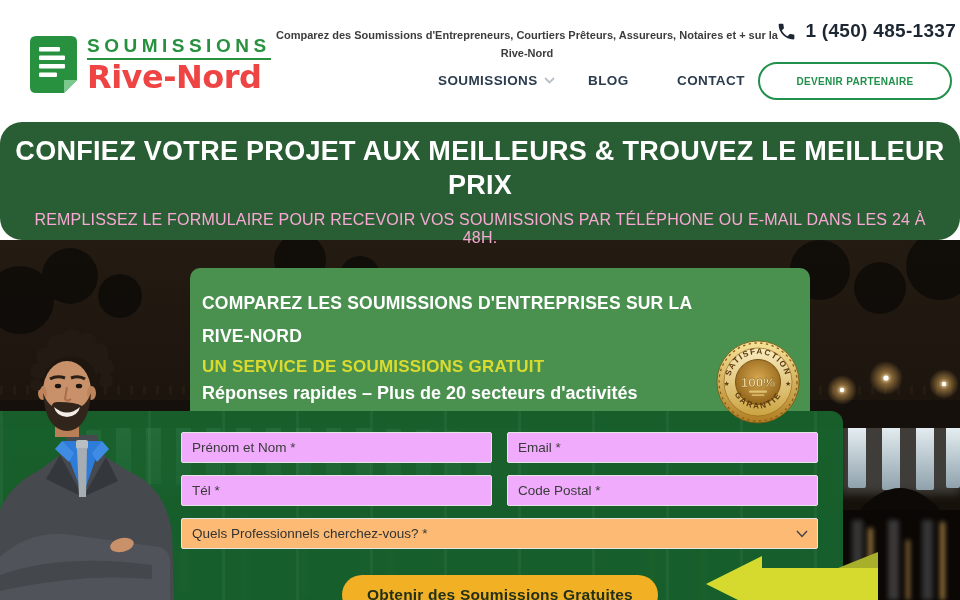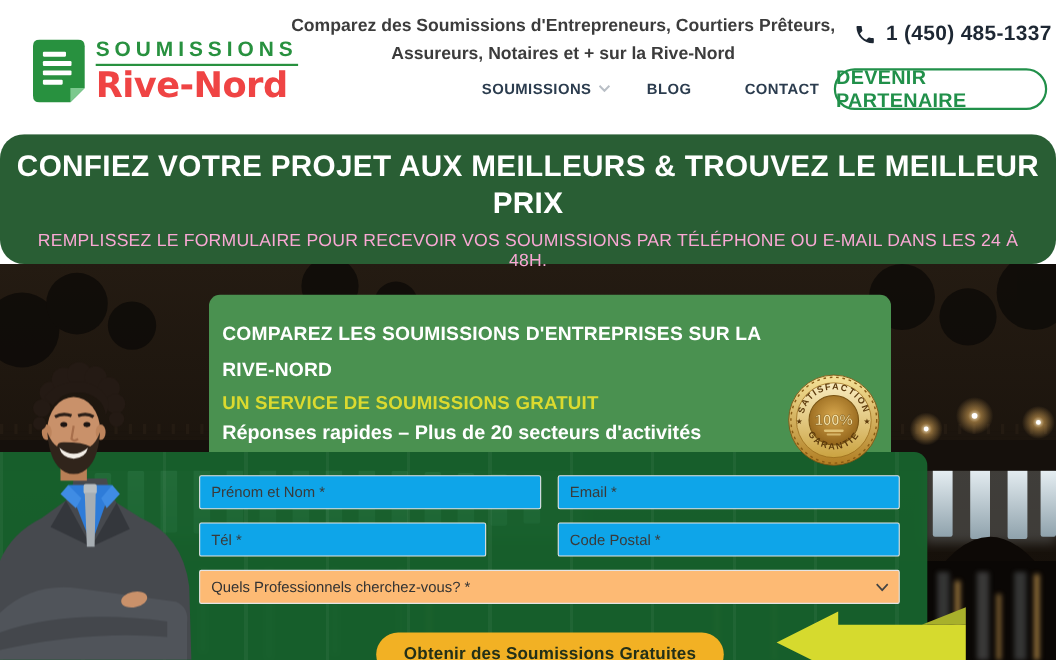--- a/index.html
+++ b/index.html
@@ -4,49 +4,49 @@
 <style>
   html,body{margin:0;padding:0;background:#ffffff;font-family:"Liberation Sans",sans-serif;}
   .page{position:relative;width:960px;height:600px;overflow:hidden;background:#fff;}
 
   
   .site-header{position:absolute;left:0;top:0;width:960px;height:122px;background:#fff;z-index:10;}
   .logo{position:absolute;left:30px;top:36px;display:flex;gap:9px;align-items:flex-start;text-decoration:none;cursor:pointer;}
   .logo-text{display:flex;flex-direction:column;}
   .logo-top{color:#28913f;font-size:19px;font-weight:bold;letter-spacing:4.5px;border-bottom:2px solid #28913f;padding-bottom:3px;line-height:1;}
   .logo-bottom{color:#ef4444;font-size:32px;font-weight:bold;letter-spacing:-0.5px;line-height:1.08;font-family:"DejaVu Sans",sans-serif;}
-  .tagline{position:absolute;left:258px;top:10px;width:506px;text-align:center;font-size:16px;font-weight:bold;color:#3c3c3c;line-height:1.65;margin:1px;}
+  .tagline{position:absolute;left:258px;top:10px;width:506px;text-align:center;font-size:11px;font-weight:bold;color:#3c3c3c;line-height:1.65;margin:16px;}
   .phone{position:absolute;right:4px;top:20px;display:flex;align-items:center;gap:8px;color:#1d2733;font-weight:bold;font-size:19px;text-decoration:none;cursor:pointer;letter-spacing:.3px;}
   .phone svg{flex:0 0 auto;}
   .nav-item{position:absolute;color:#2b3c4e;font-weight:bold;font-size:13.5px;letter-spacing:.4px;text-decoration:none;cursor:pointer;display:flex;align-items:center;gap:6px;}
   .nav-soumissions{left:438px;top:73px;}
   .nav-blog{left:588px;top:73px;}
   .nav-contact{left:677px;top:73px;}
-  .partner-btn{position:absolute;left:758px;top:62px;width:190px;height:34px;border:2px solid #21904a;border-radius:20px;color:#21904a;font-weight:bold;font-size:18px;letter-spacing:.3px;display:flex;align-items:center;justify-content:center;background:#fff;cursor:pointer;text-decoration:none;}
+  .partner-btn{position:absolute;left:758px;top:62px;width:190px;height:34px;border:2px solid #21904a;border-radius:20px;color:#21904a;font-weight:bold;font-size:10px;letter-spacing:.3px;display:flex;align-items:center;justify-content:center;background:#fff;cursor:pointer;text-decoration:none;}
 
   
   .banner{position:absolute;left:0;top:122px;width:960px;height:118px;background:#295e34;text-align:center;z-index:9;border-radius:22px;}
   .banner h1{margin:13px auto 0;width:935px;font-size:27px;line-height:1.25;letter-spacing:.3px;font-weight:bold;color:#ffffff;}
   .banner p{margin:8px auto 0;width:920px;font-size:16px;color:#f9a8d4;letter-spacing:.2px;font-weight:normal;}
 
   
   .hero{position:absolute;left:0;top:240px;width:960px;height:360px;overflow:hidden;background:#120d08;padding-left:16px;}
   .hero-photo{position:absolute;left:0;top:0;z-index:1;}
   .offer-card{position:absolute;left:190px;top:28px;width:620px;height:143px;background:#4a9150;border-radius:10px 10px 0 0;padding:19px 12px 0 12px;box-sizing:border-box;color:#fff;z-index:2;}
   .offer-card h2{margin:0;font-size:17.5px;line-height:1.9;letter-spacing:.2px;width:532px;font-weight:bold;}
   .offer-hl{margin:3px 0 2px;color:#dbda2f;font-size:17px;font-weight:bold;letter-spacing:.2px;}
   .offer-tg{margin:6px 0 0;font-size:18px;font-weight:bold;color:#fff;}
   .form-panel{position:absolute;left:0;top:171px;width:843px;height:189px;background:rgba(23,99,45,0.95);border-radius:0 12px 0 0;z-index:3;}
   .form-panel::before{content:"";position:absolute;inset:0;border-radius:0 12px 0 0;
     background-image:repeating-linear-gradient(90deg,rgba(255,255,255,0.045) 0 3px,transparent 3px 74px);}
-  .field{position:absolute;height:31px;background:#0ea5e9;border:1px solid #e4e4e4;border-radius:2px;font-size:13.5px;color:#333;padding:0 10px;box-sizing:border-box;font-family:inherit;z-index:4;}
+  .field{position:absolute;height:31px;background:#f0abfc;border:1px solid #e4e4e4;border-radius:2px;font-size:13.5px;color:#333;padding:0 10px;box-sizing:border-box;font-family:inherit;z-index:4;}
   .field::placeholder{color:#3a3a3a;opacity:1;}
   .f-name{left:181px;top:192px;width:311px;}
   .f-email{left:507px;top:192px;width:311px;}
-  .f-tel{left:181px;top:235px;width:261px;}
+  .f-tel{left:181px;top:235px;width:311px;}
   .f-postal{left:507px;top:235px;width:311px;}
   .select-wrap{position:absolute;left:181px;top:278px;width:637px;height:31px;z-index:4;}
   .select-wrap select{width:100%;height:100%;appearance:none;-webkit-appearance:none;background:#fdba74;border:1px solid #e4e4e4;border-radius:2px;font-size:13.5px;color:#333;padding:0 26px 0 10px;font-family:inherit;cursor:pointer;}
   .select-chevron{position:absolute;right:10px;top:12px;pointer-events:none;}
   .submit-btn{position:absolute;left:342px;top:335px;width:316px;height:40px;background:#f2b124;border:none;border-radius:20px;color:#233018;font-size:15.5px;font-weight:bold;font-family:inherit;cursor:pointer;z-index:4;letter-spacing:.2px;}
   .spokesperson{position:absolute;left:0;top:55px;z-index:5;}
   .badge{position:absolute;left:716px;top:100px;z-index:6;}
   .arrow-deco{position:absolute;left:702px;top:310px;z-index:6;}
 </style>
 </head>

